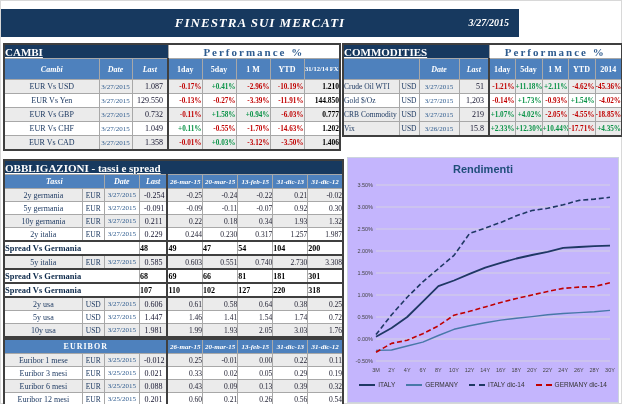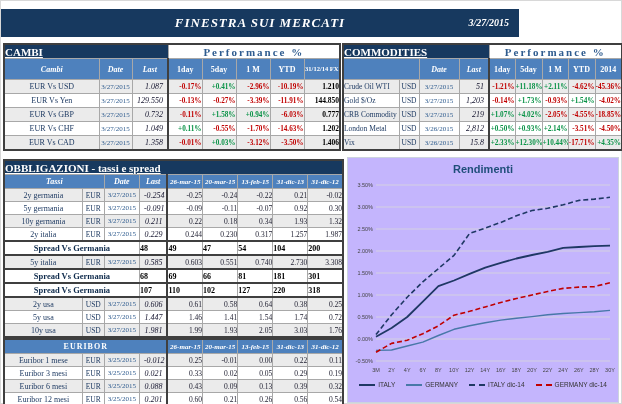--- a/index.html
+++ b/index.html
@@ -23,30 +23,30 @@
   .bluehead th.ital{font-style:italic;}
   .bluehead th.fx{font-size:6.5px;white-space:normal;line-height:1.1;}
   .bluehead.tall th{height:20px;}
   .bluehead th.dh{font-size:7px;font-style:italic;}
   .shade{background:#EBEBEB;}
   .lbl{color:#1F3B63;text-align:center;font-size:8px;}
   .com-lbl{color:#1F3B63;text-align:left;font-size:7.5px;padding-left:3px;}
   .cur{color:#1F3B63;font-size:7.5px;text-align:center;}
   .date{color:#2F5C8F;font-size:7px;text-align:center;}
   .lastc{font-size:8px;color:#14142e;}
-  .acct{display:flex;justify-content:flex-end;padding:0 4px;font-style:italic;}
+  .acct{display:flex;justify-content:flex-end;padding:0 4px;}
   .acct.negf{justify-content:space-between;}
   .perf{font-size:7.2px;font-weight:bold;text-align:right;padding-right:3px;}
   .pos{color:#089246;}
   .neg{color:#C00000;}
   .fxv{font-size:7.5px;font-weight:bold;text-align:right;padding-right:3px;color:#000;}
   .val{font-size:7.5px;text-align:right;padding-right:7px;color:#1c1c2e;}
   .sep{border-left:2px solid #3f3f3f !important;}
   tr.spread td{font-weight:bold;border-top:2px solid #3f3f3f;border-bottom:2px solid #3f3f3f;background:#fff;}
-  tr.spread .slabel{text-align:center;color:#0F2B4C;font-size:8.5px;}
+  tr.spread .slabel{color:#0F2B4C;font-size:8.5px;}
   tr.spread .sval{text-align:left;font-size:8px;color:#000;}
   .eur-title{background:#fff;color:#17395F;font-weight:bold;text-align:center;font-size:9px;letter-spacing:1px;}
 
   #chart-panel{position:absolute;left:346px;top:156px;width:272px;height:246px;background:#c4b5fd;border:1px solid #ccd4de;box-sizing:border-box;}
   .chart-title{margin-top:5px;text-align:center;font-family:"Liberation Sans",sans-serif;font-weight:bold;font-size:11px;color:#1F4E79;}
   #chart-svg{display:block;margin-top:2px;}
   #legend{display:flex;justify-content:center;gap:11px;align-items:center;font-family:"Liberation Sans",sans-serif;font-size:6.5px;color:#333;margin-top:-2px;}
   .leg-item{display:flex;align-items:center;gap:3px;}
   .leg-line{display:inline-block;width:16px;height:0;}
   svg text{font-family:"Liberation Sans",sans-serif;}
@@ -228,35 +228,20 @@
           <td class="lastc">
             <div class="acct">
               <span>219</span>
             </div>
           </td>
           <td class="perf pos sep">+1.07%</td>
           <td class="perf pos">+4.02%</td>
           <td class="perf neg">-2.05%</td>
           <td class="perf neg">-4.55%</td>
           <td class="perf neg">-18.85%</td>
-        </tr>
-        <tr>
-          <td class="com-lbl">London Metal</td>
-          <td class="cur">USD</td>
-          <td class="date">3/26/2015</td>
-          <td class="lastc">
-            <div class="acct">
-              <span>2,812</span>
-            </div>
-          </td>
-          <td class="perf pos sep">+0.50%</td>
-          <td class="perf pos">+0.93%</td>
-          <td class="perf pos">+2.14%</td>
-          <td class="perf neg">-3.51%</td>
-          <td class="perf neg">-4.50%</td>
         </tr>
         <tr class="shade">
           <td class="com-lbl">Vix</td>
           <td class="cur">USD</td>
           <td class="date">3/26/2015</td>
           <td class="lastc">
             <div class="acct">
               <span>15.8</span>
             </div>
           </td>

